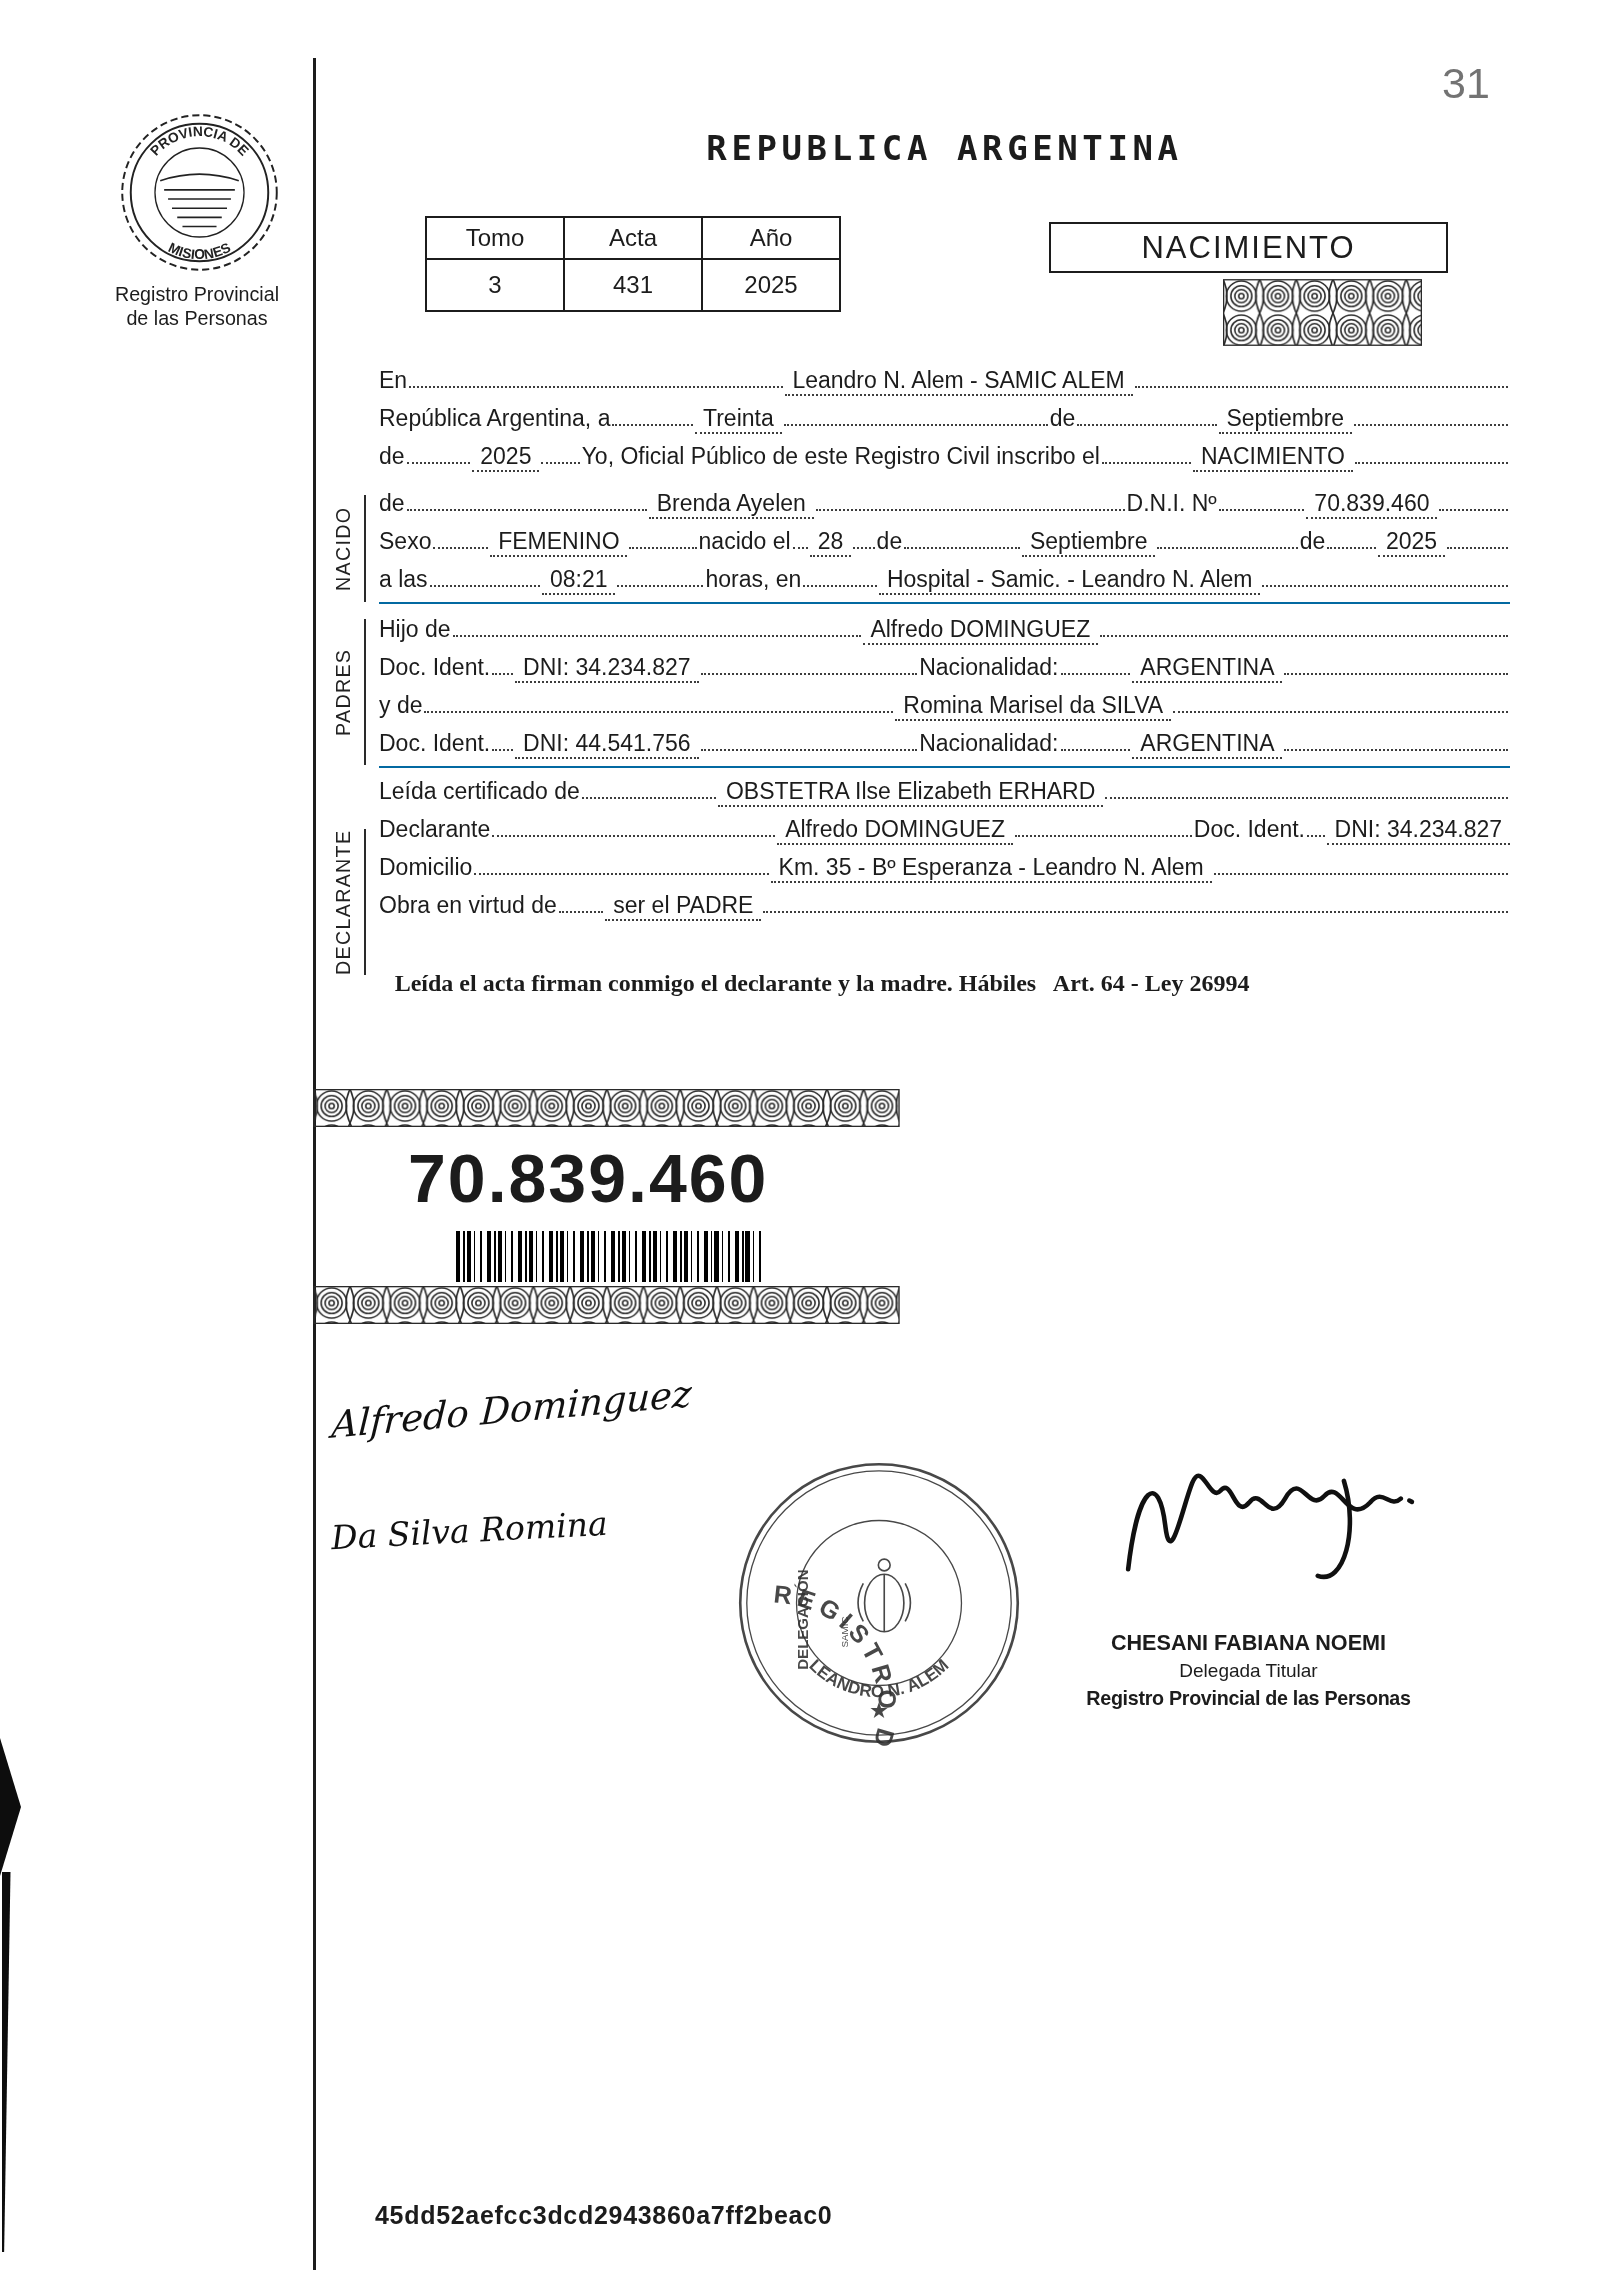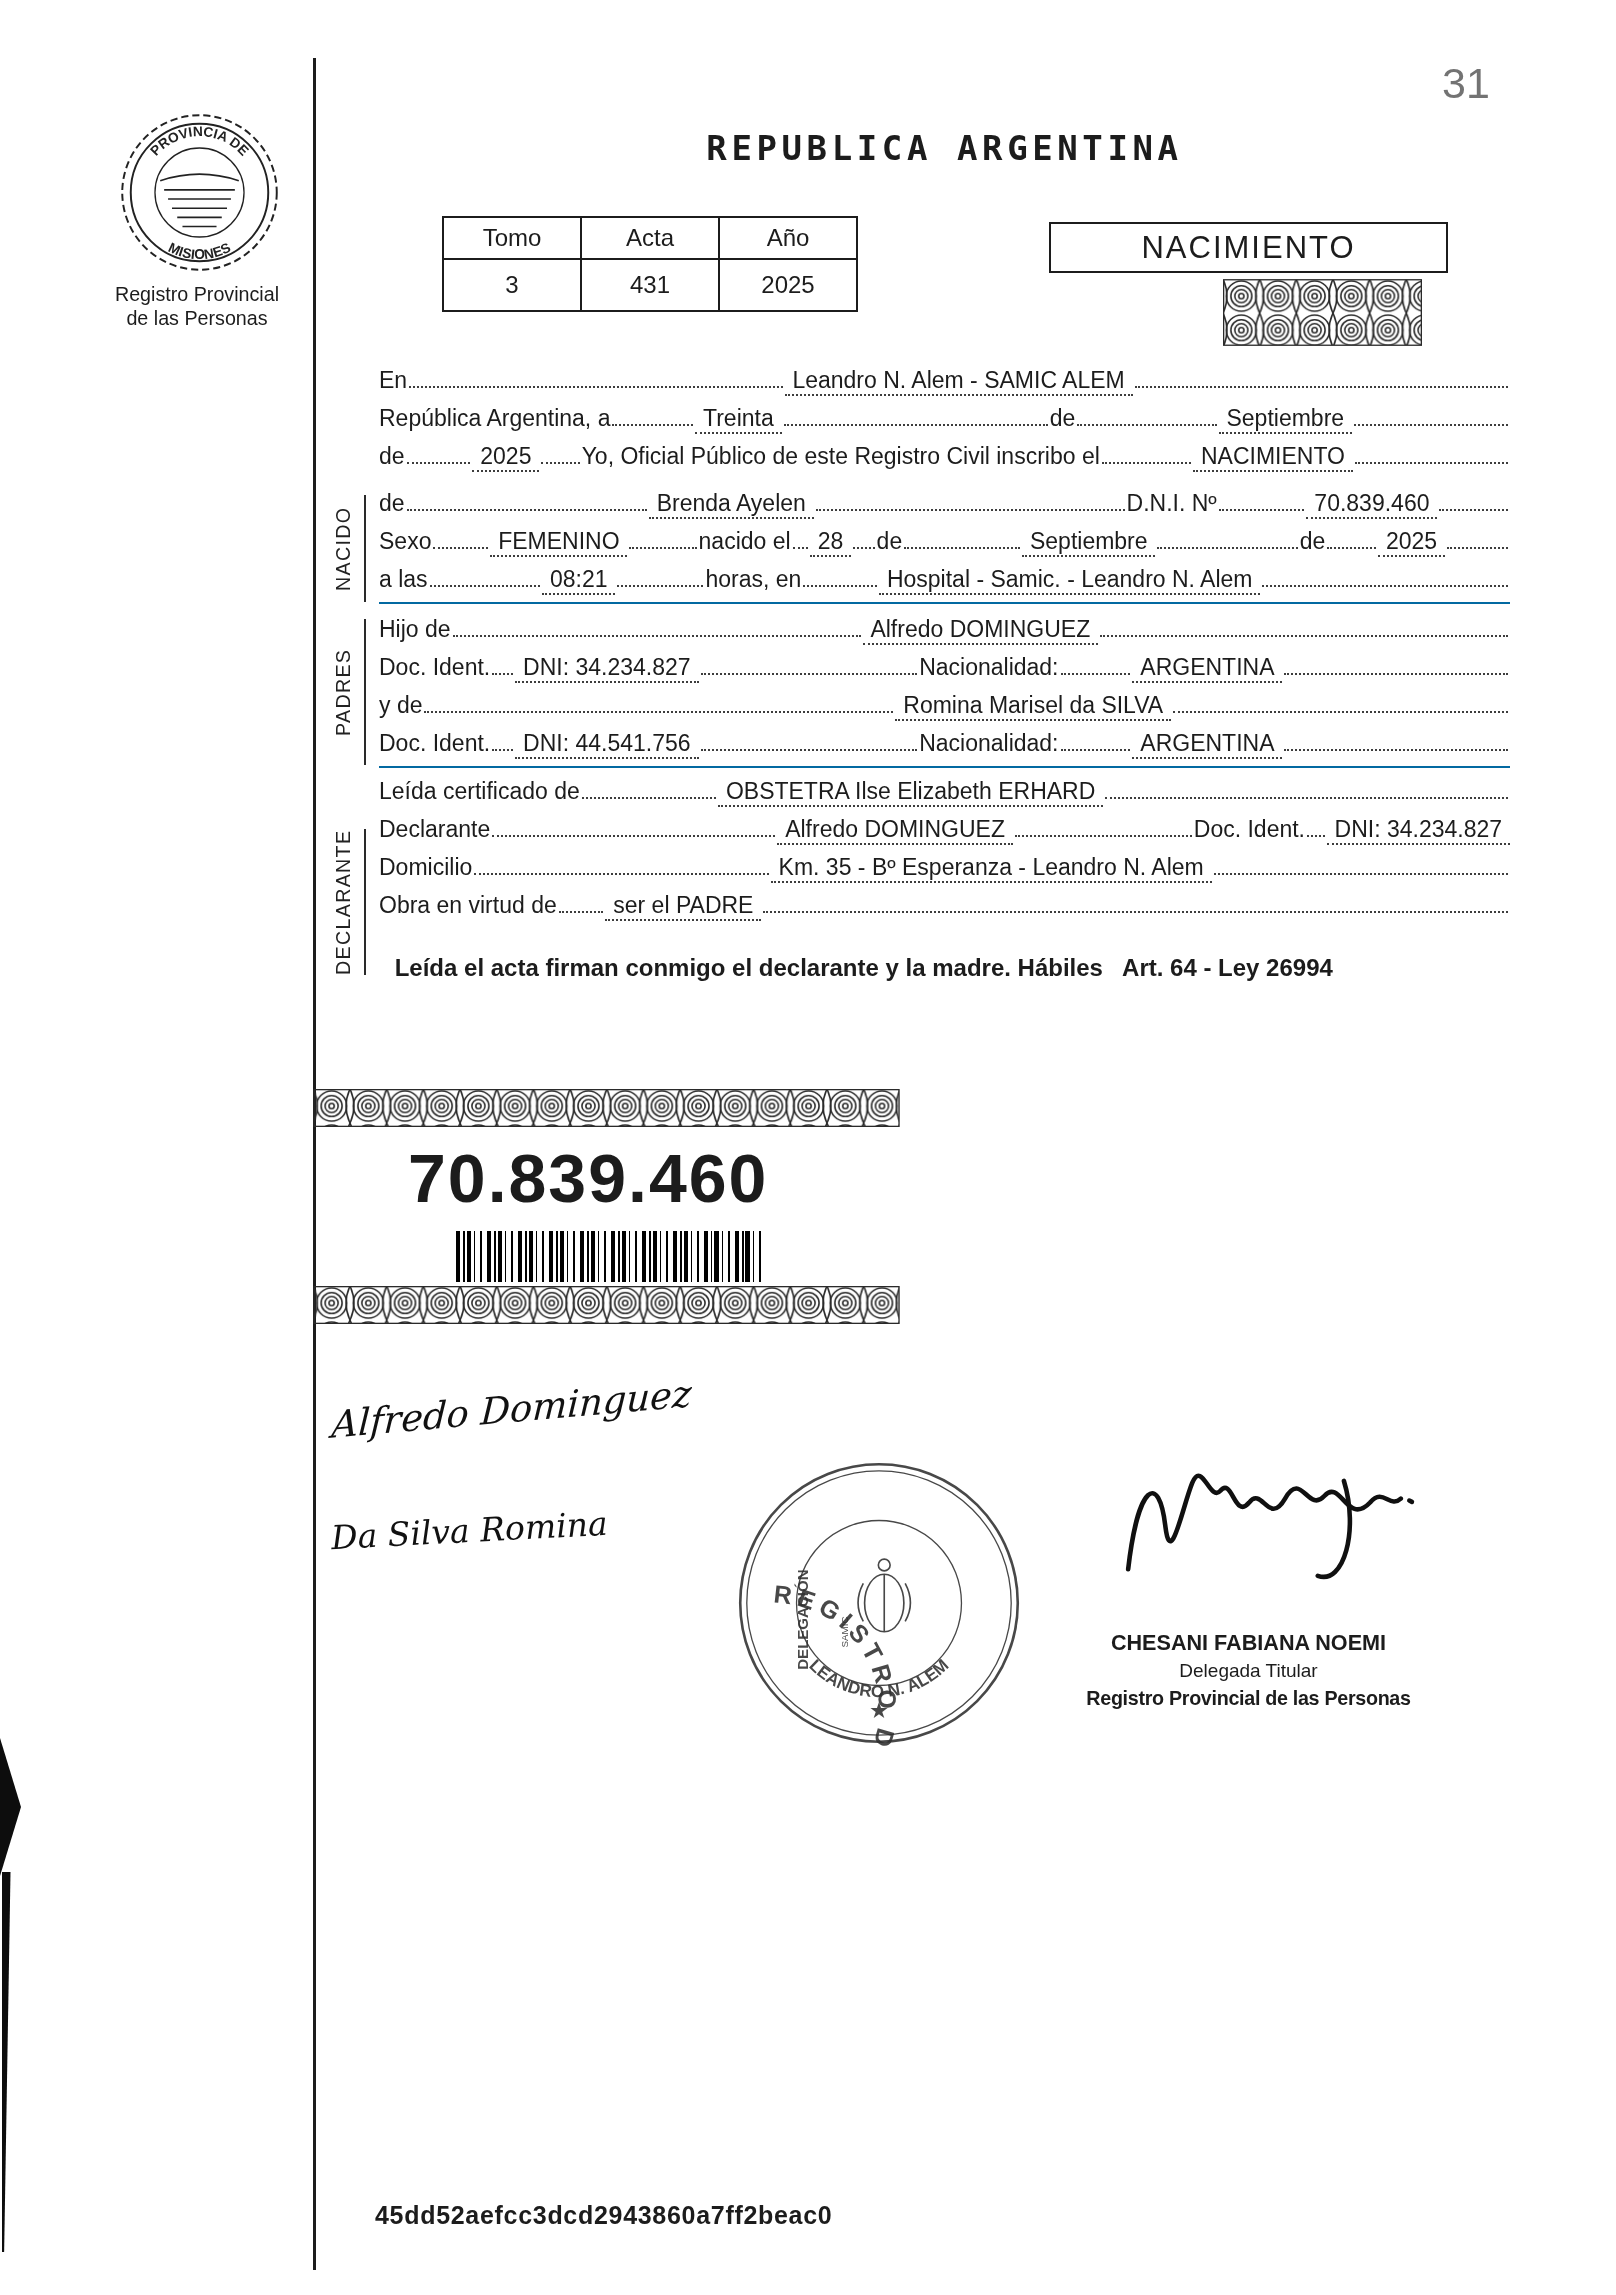--- a/index.html
+++ b/index.html
@@ -12,37 +12,37 @@
 
   .vline { position:absolute; left:313px; top:58px; width:2.6px; height:2212px; background:#1c1c1c; }
   .page-number { position:absolute; left:1442px; top:59px; font-size:43px; color:#737373; }
 
   .seal { position:absolute; left:117px; top:110px; }
   .seal-caption { position:absolute; left:79px; top:283px; width:236px; text-align:center; font-size:19.7px; line-height:1.2; }
 
   .title { position:absolute; left:379px; top:128px; width:1131px; text-align:center;
            font-family:"DejaVu Sans Mono", monospace; font-weight:bold; font-size:34px; letter-spacing:4.6px; }
 
-  .record-table { position:absolute; left:442px; top:216px; border-collapse:collapse; }
+  .record-table { position:absolute; left:425px; top:216px; border-collapse:collapse; }
   .record-table td { border:2px solid #1c1c1c; width:138px; text-align:center; font-size:24px; }
   .record-table tr.hdr td { height:42px; }
   .record-table tr.valr td { height:52px; }
 
   .nac-box { position:absolute; left:1049px; top:222px; width:399px; height:51px; border:2.6px solid #1c1c1c;
              display:flex; align-items:center; justify-content:center; font-size:31px; letter-spacing:2px; }
   .guilloche-small { position:absolute; left:1223px; top:279px; }
 
   .form { position:absolute; left:379px; top:367px; width:1131px; font-size:23px; }
   .row { display:flex; align-items:baseline; height:38px; }
   .d { flex:1 1 0; min-width:5.2px; border-bottom:2px dotted #3d3d3d; margin:0 2px; }
   .val { font-weight:normal; border-bottom:2px dotted #3d3d3d; padding:0 7.9px; white-space:nowrap; }
   .lbl { white-space:nowrap; }
   .sep { border-bottom:2px solid #0369a1; }
   .g14 { margin-top:9.2px; } .g16 { margin-top:10.5px; } .g18 { margin-top:11.8px; }
-  .closing { margin-top:20px; font-weight:bold; font-size:24px; line-height:1.5; width:1075px; padding-left:15.7px; white-space:pre-wrap; }
+  .closing { margin-top:35px; font-weight:bold; font-size:24px; line-height:1.5; width:1075px; padding-left:15.7px; white-space:pre-wrap;font-family:Liberation Serif, serif; }
 
   .side-label { position:absolute; writing-mode:vertical-rl; transform:rotate(180deg);
                 font-size:19.7px; letter-spacing:1.3px; color:#222; text-align:center; }
   .side-line { position:absolute; left:364px; width:2px; background:#2a2a2a; }
 
   .band { position:absolute; left:313px; }
   .big-number { position:absolute; left:408px; top:1139px; font-size:68px; font-weight:bold; letter-spacing:2px; }
   .barcode { position:absolute; left:456px; top:1231px; width:309px; height:51px;
     background:repeating-linear-gradient(90deg,#000 0 3.9px,#fff 3.9px 6.6px,#000 6.6px 8.5px,#fff 8.5px 10.5px,#000 10.5px 15px,#fff 15px 17.7px,#000 17.7px 19px,#fff 19px 23.6px,#000 23.6px 26px,#fff 26px 31px); }
 

